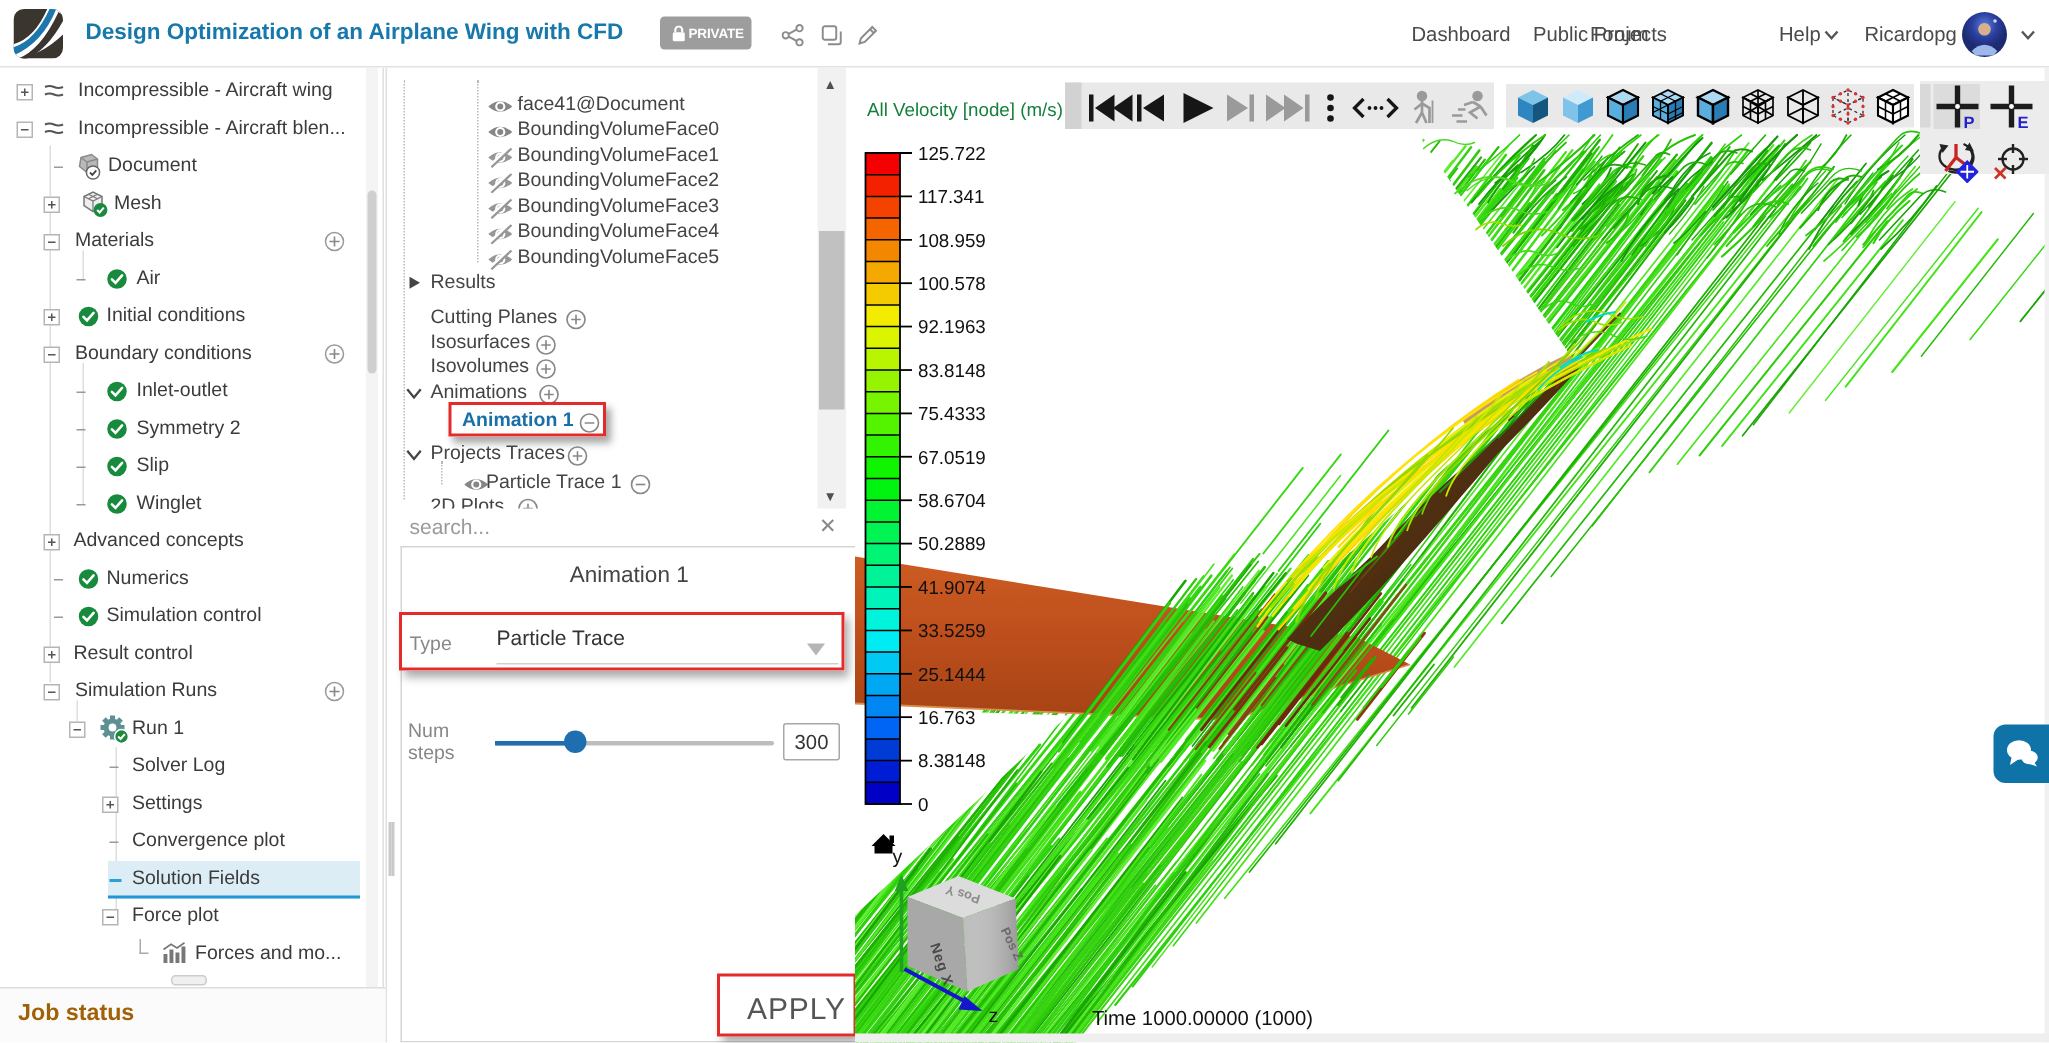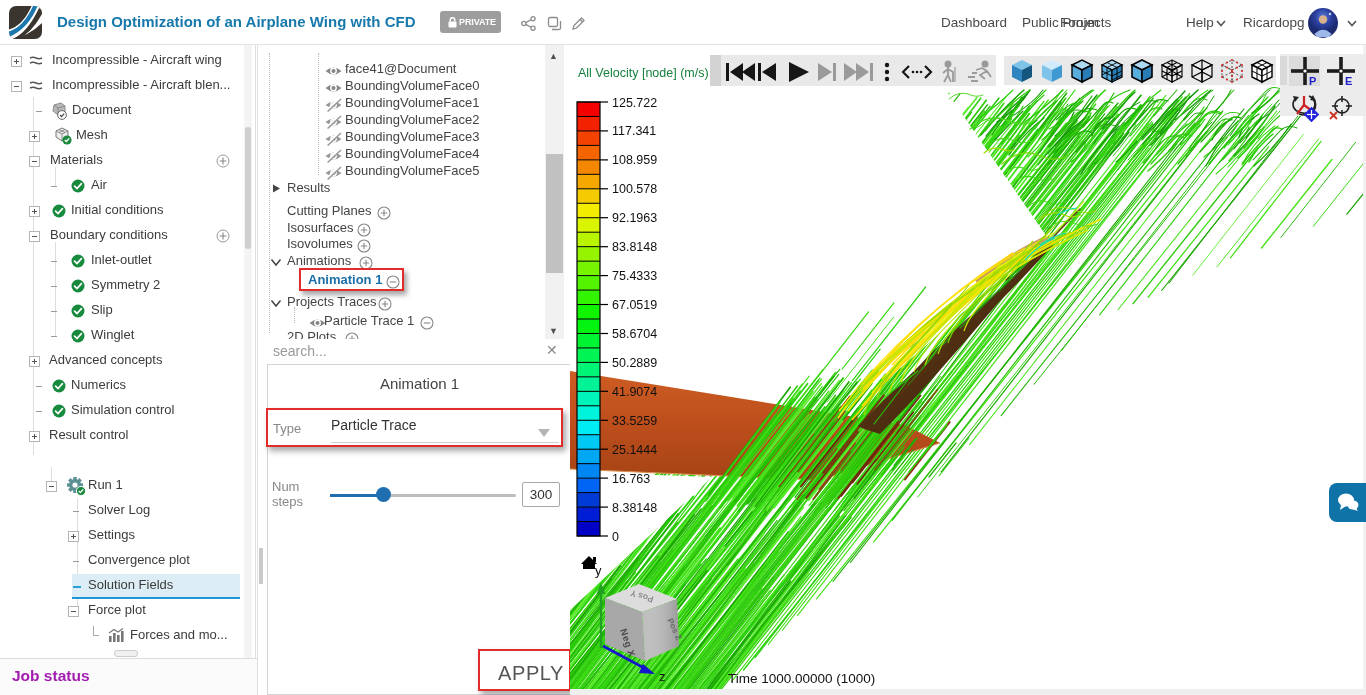--- a/index.html
+++ b/index.html
@@ -19,21 +19,21 @@
 .ck { position:absolute; top:5px; }
 .pc { position:absolute; top:5px; }
 .ic { position:absolute; }
 .eyi { position:absolute; top:6px; }
 .selbg { position:absolute; left:72px; top:0px; width:168px; height:25px; background:#ddedf5; border-bottom:2px solid #2196d4; }
 .lcorner { position:absolute; left:93px; top:2px; width:6px; height:10px; border-left:1px solid #aaa; border-bottom:1px solid #aaa; }
 .guide { position:absolute; background:#dedede; }
 #lscroll { position:absolute; left:244px; top:0; width:8px; height:613px; background:#f4f4f4; }
 #lscroll .th { position:absolute; left:1px; top:82px; width:6px; height:122px; background:#cfcfcf; border-radius:3px; }
 #jobst { position:absolute; left:0; top:658px; width:257px; height:37px; background:#fbfbfb; border-top:1px solid #ddd; z-index:5; }
-#jobst span { position:absolute; left:12px; top:8px; font-size:15.5px; font-weight:bold; color:#a21caf;text-align:right; }
+#jobst span { position:absolute; left:12px; top:8px; font-size:15.5px; font-weight:bold; color:#a16207;text-align:right; }
 #grip { position:absolute; left:114px; top:650px; width:24px; height:7px; background:#f0f0f0; border:1px solid #ccc; border-radius:3px; z-index:6; }
 #midp { position:absolute; left:257px; top:45px; width:313px; height:650px; background:#fff; border-left:1px solid #e0e0e0; }
 .mrow { position:absolute; left:0; width:290px; height:19px; }
 .mrow .mt { position:absolute; top:2px; font-size:13px; color:#444; white-space:nowrap; }
 .anim1 { color:#1a6fa8 !important; font-weight:bold; font-size:13px !important; }
 .redbox1 { position:absolute; left:41px; top:-2px; width:105px; height:23px; border:2px solid #e32b2b; box-shadow:3px 4px 5px rgba(0,0,0,0.35); }
 #mscroll { position:absolute; left:287px; top:0; width:19px; height:296px; background:#f1f1f1; }
 #mscroll .th { position:absolute; left:1px; top:109px; width:17px; height:119px; background:#c1c1c1; }
 #mscroll .ar { position:absolute; left:4px; font-size:9px; color:#505050; }
 #msearch { position:absolute; left:0; top:294px; width:313px; height:26px; background:#fff; }
@@ -279,20 +279,30 @@
           <path d="M3.6,7.2 L6,9.6 L10.4,4.6" stroke="#fff" stroke-width="1.7" fill="none" stroke-linecap="round"></path>
         </svg>
         <span class="t" style="left:71px">Simulation control</span>
       </div>
 <div class="trow" style="top:379px">
         <span class="ebox" style="left:29px">
           <i class="h"></i>
           <i class="v"></i>
         </span>
         <span class="t" style="left:49px">Result control</span>
+      </div>
+<div class="trow" style="top:404px">
+        <span class="ebox" style="left:29px">
+          <i class="h"></i>
+        </span>
+        <span class="t" style="left:50px">Simulation Runs</span>
+        <svg class="pc" style="left:216px" width="14" height="14" viewBox="0 0 14 14">
+          <circle cx="7" cy="7" r="6" fill="#fff" stroke="#9a9a9a"></circle>
+          <path d="M7,3.6V10.4 M3.6,7H10.4" stroke="#888" stroke-width="1.1"></path>
+        </svg>
       </div>
 <div class="trow" style="top:429px">
         <span class="ebox" style="left:46px">
           <i class="h"></i>
         </span>
         <svg class="ic" style="left:64px;top:1px" width="24" height="22" viewBox="0 0 24 22">
           <g fill="#5d9094">
             <circle cx="11" cy="10" r="6"></circle>
             <g stroke="#5d9094" stroke-width="3.4">
               <line x1="11" y1="2" x2="11" y2="18"></line>

